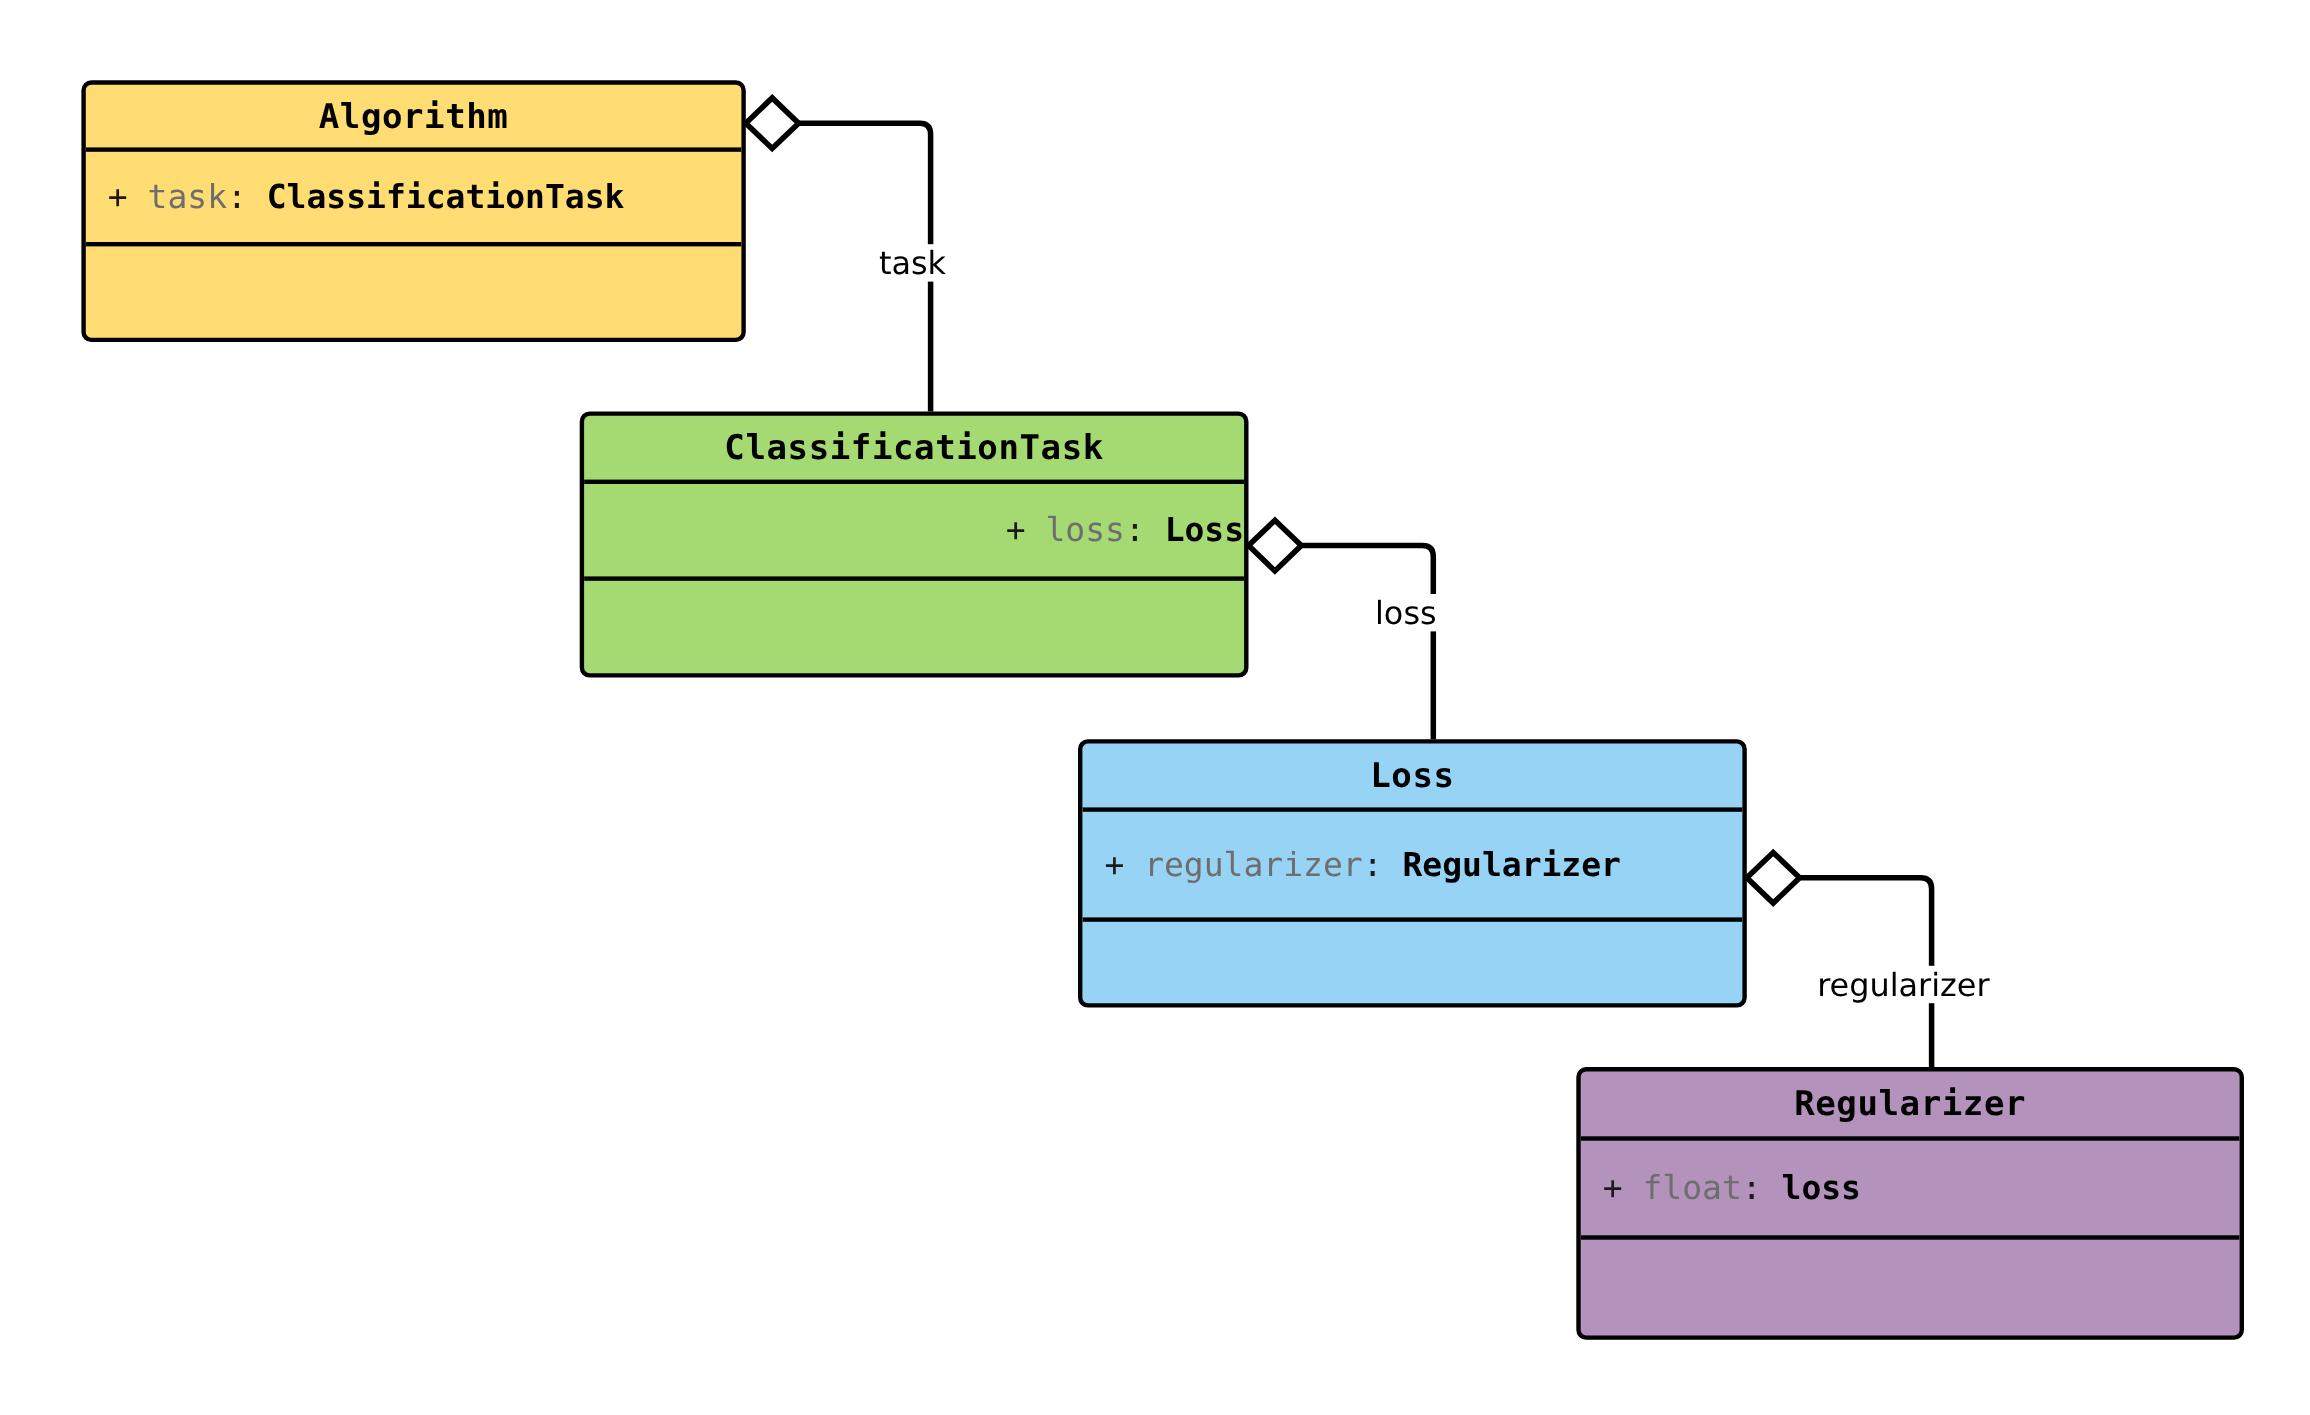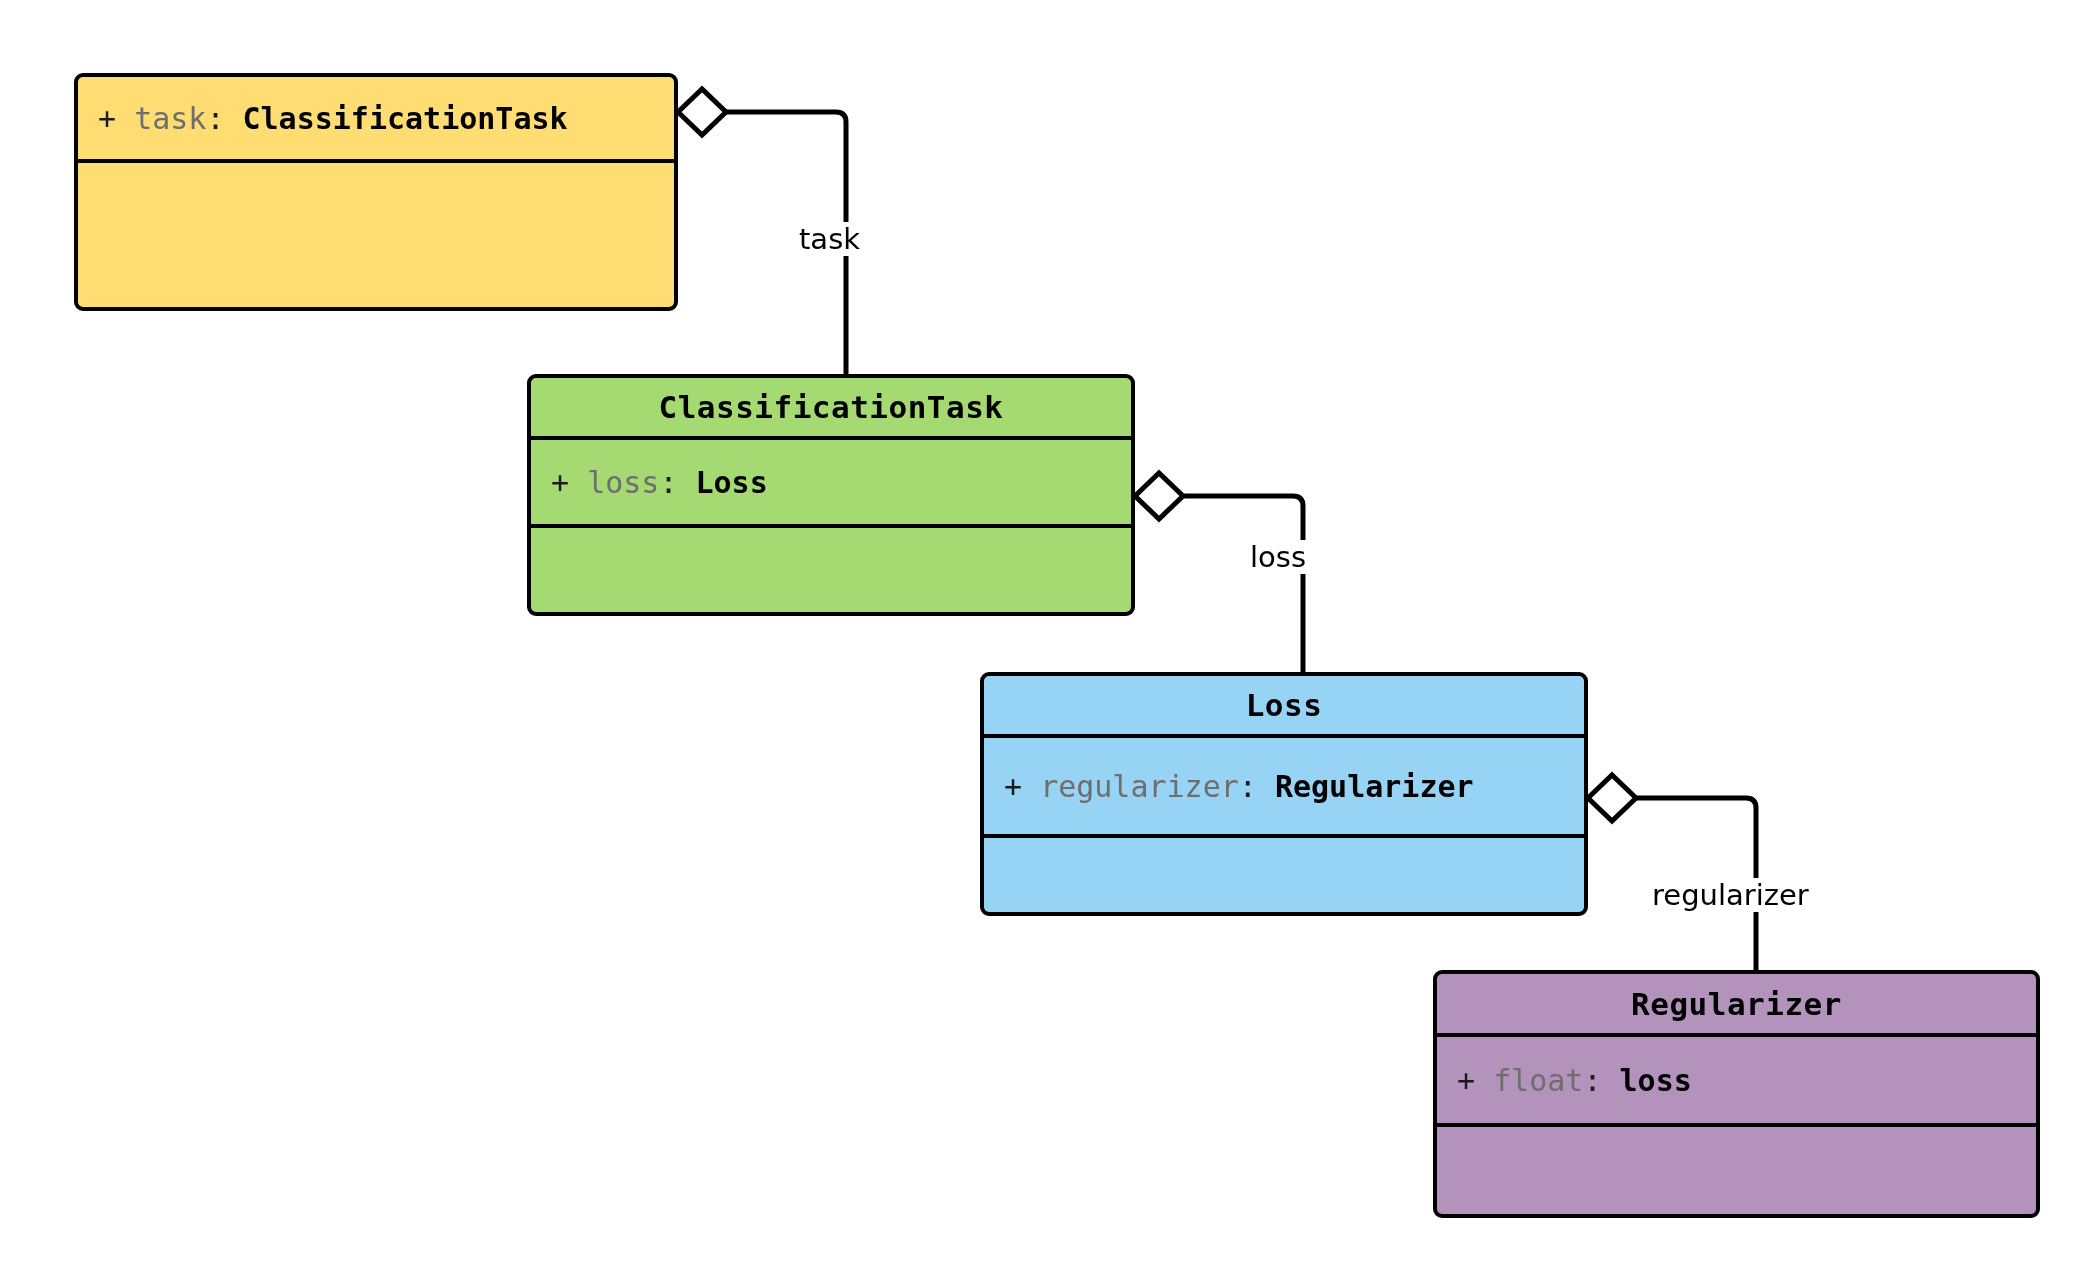--- a/index.html
+++ b/index.html
@@ -87,21 +87,21 @@
     background: #ffdd72;
   }
   #box-algorithm .uml-title { height: 61px; }
   #box-algorithm .uml-attrs { height: 86px; }
 
   #box-classificationtask {
     left: 527px; top: 374px; width: 608px; height: 242px;
     background: #a5d972;
   }
   #box-classificationtask .uml-title { height: 62px; }
-  #box-classificationtask .uml-attrs { height: 88px; }
+  #box-classificationtask .uml-attrs { height: 88px; text-align: right; }
 
   #box-loss {
     left: 980px; top: 672px; width: 608px; height: 244px;
     background: #97d3f5;
   }
   #box-loss .uml-title { height: 62px; }
   #box-loss .uml-attrs { height: 100px; }
 
   #box-regularizer {
     left: 1433px; top: 970px; width: 607px; height: 248px;
@@ -140,20 +140,21 @@
       <polygon points="1135,496 1159,473 1183,496 1159,519" fill="#ffffff" stroke="#000000" stroke-width="5" stroke-linejoin="miter"></polygon>
     </g>
 
     <g>
       <path d="M 1636 798 L 1746 798 Q 1756 798 1756 808 L 1756 970" fill="none" stroke="#000000" stroke-width="5"></path>
       <polygon points="1588,798 1612,775 1636,798 1612,821" fill="#ffffff" stroke="#000000" stroke-width="5" stroke-linejoin="miter"></polygon>
     </g>
   </svg>
 
   <div class="uml-class" id="box-algorithm">
+    <div class="uml-title">Algorithm</div>
     <div class="uml-attrs">
       <div class="uml-attr-row">
         <span class="vis">+</span>
         <span class="aname">task</span><span class="acolon">:</span>
         <span class="atype">ClassificationTask</span>
       </div>
     </div>
     <div class="uml-methods"></div>
   </div>
 

